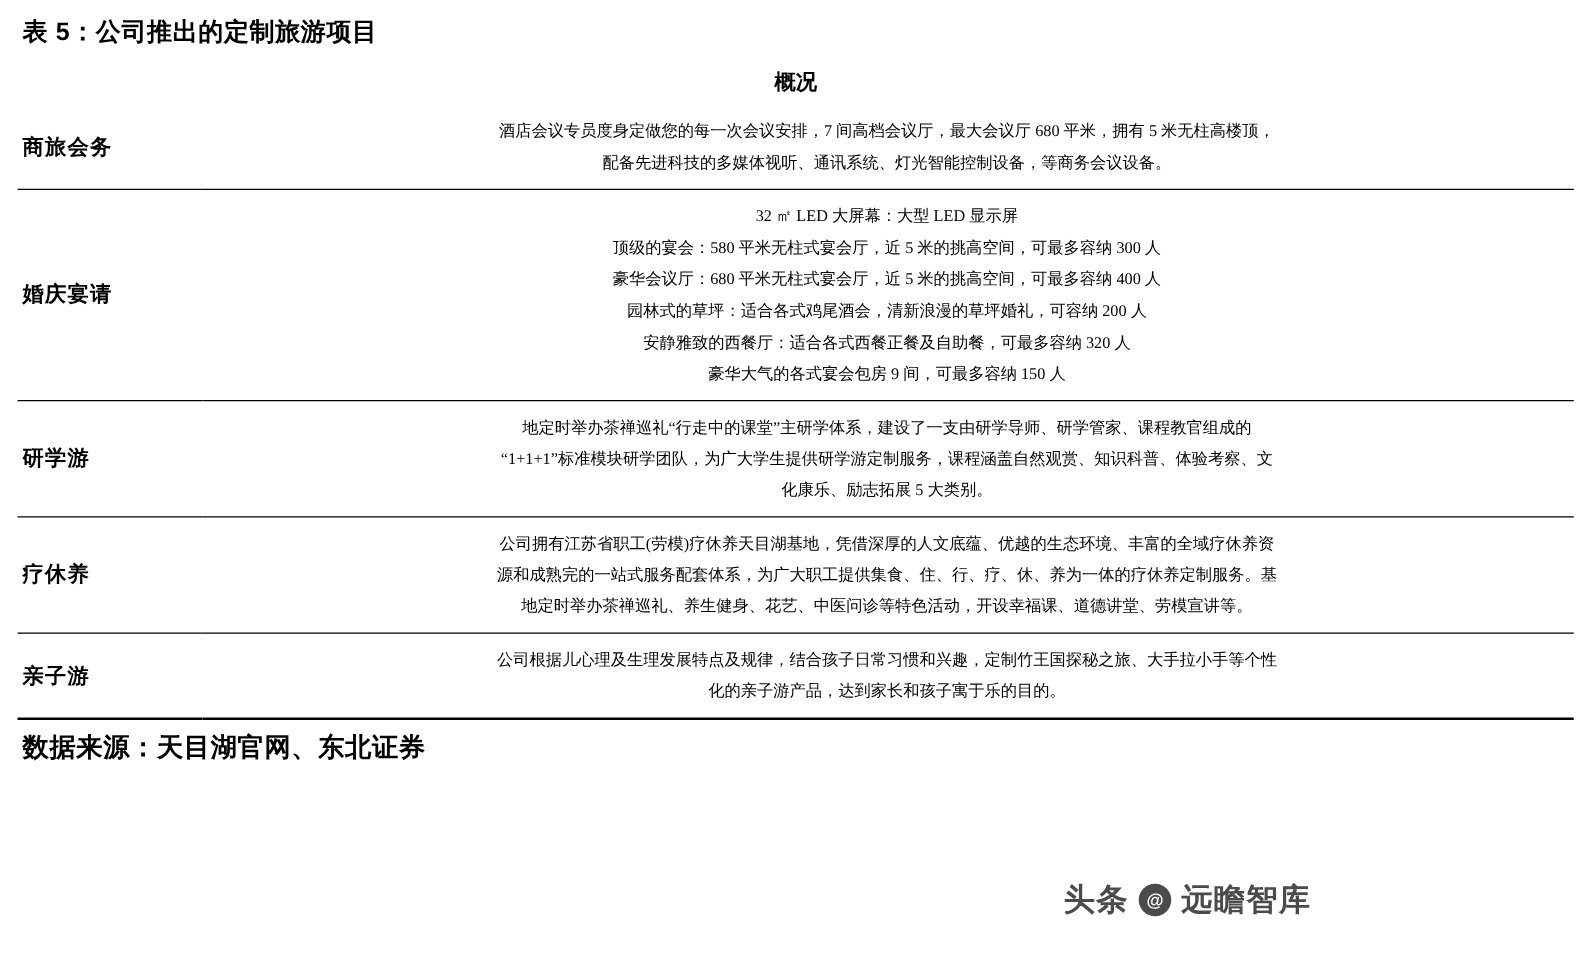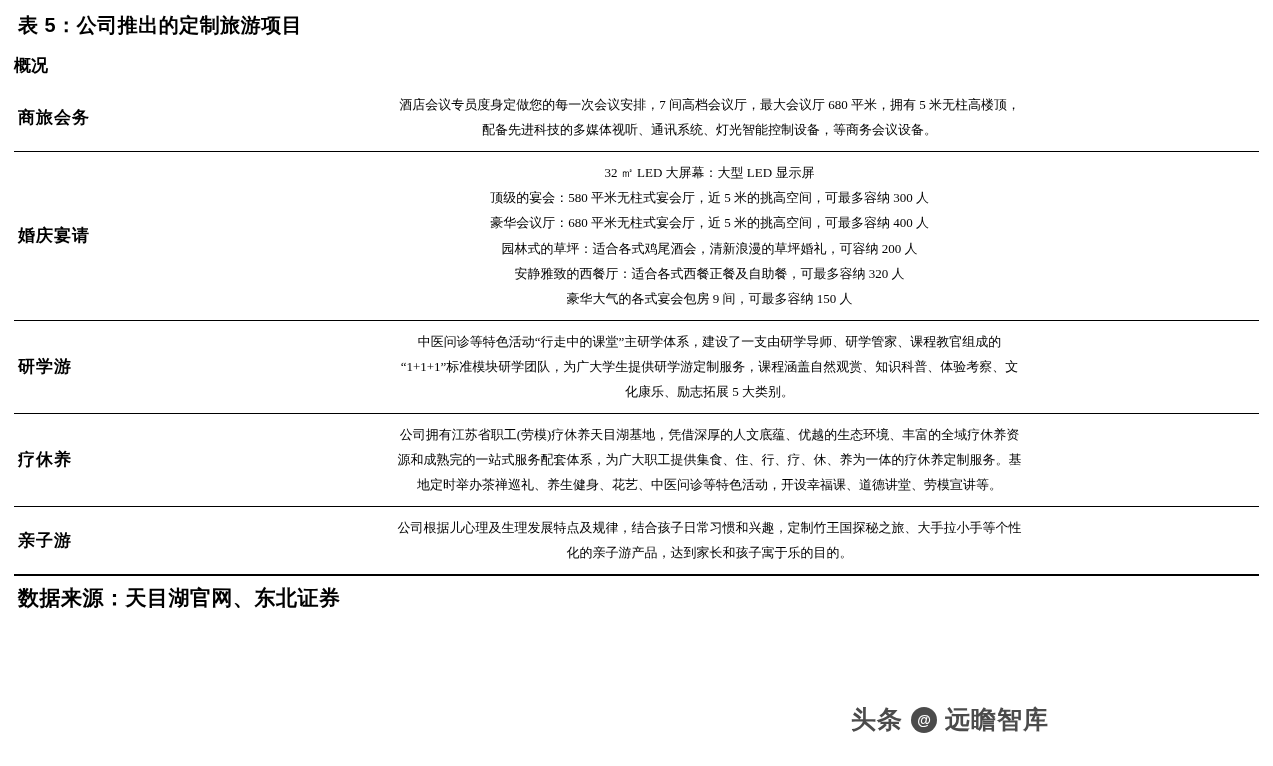--- a/index.html
+++ b/index.html
@@ -38,20 +38,21 @@
     border: 0;
     vertical-align: middle;
   }
   .rule-mid td {
     border-top: 1.2px solid #000;
   }
   .rule-bottom td {
     border-top: 2.5px solid #000;
   }
   .head-cell {
+    text-align: center;
     font-family: "Liberation Sans", sans-serif;
     font-weight: bold;
     font-size: 17px;
     padding: 7px 0 7px 0;
     border-top: 2.5px solid #000;
     border-bottom: 1.2px solid #000;
   }
   .cat-cell {
     width: 148px;
     text-align: left;
@@ -150,21 +151,21 @@
           <span class="ln">豪华会议厅：680 平米无柱式宴会厅，近 5 米的挑高空间，可最多容纳 400 人</span>
           <span class="ln">园林式的草坪：适合各式鸡尾酒会，清新浪漫的草坪婚礼，可容纳 200 人</span>
           <span class="ln">安静雅致的西餐厅：适合各式西餐正餐及自助餐，可最多容纳 320 人</span>
           <span class="ln">豪华大气的各式宴会包房 9 间，可最多容纳 150 人</span>
         </td>
       </tr>
 
       <tr class="rule-mid">
         <td class="cat-cell">研学游</td>
         <td class="desc-cell">
-          <span class="para">中医问诊等特色活动“行走中的课堂”主研学体系，建设了一支由研学导师、研学管家、课程教官组成的</span>
+          <span class="para">地定时举办茶禅巡礼“行走中的课堂”主研学体系，建设了一支由研学导师、研学管家、课程教官组成的</span>
           <span class="para">“1+1+1”标准模块研学团队，为广大学生提供研学游定制服务，课程涵盖自然观赏、知识科普、体验考察、文</span>
           <span class="ln">化康乐、励志拓展 5 大类别。</span>
         </td>
       </tr>
 
       <tr class="rule-mid">
         <td class="cat-cell">疗休养</td>
         <td class="desc-cell">
           <span class="para">公司拥有江苏省职工(劳模)疗休养天目湖基地，凭借深厚的人文底蕴、优越的生态环境、丰富的全域疗休养资</span>
           <span class="para">源和成熟完的一站式服务配套体系，为广大职工提供集食、住、行、疗、休、养为一体的疗休养定制服务。基</span>

